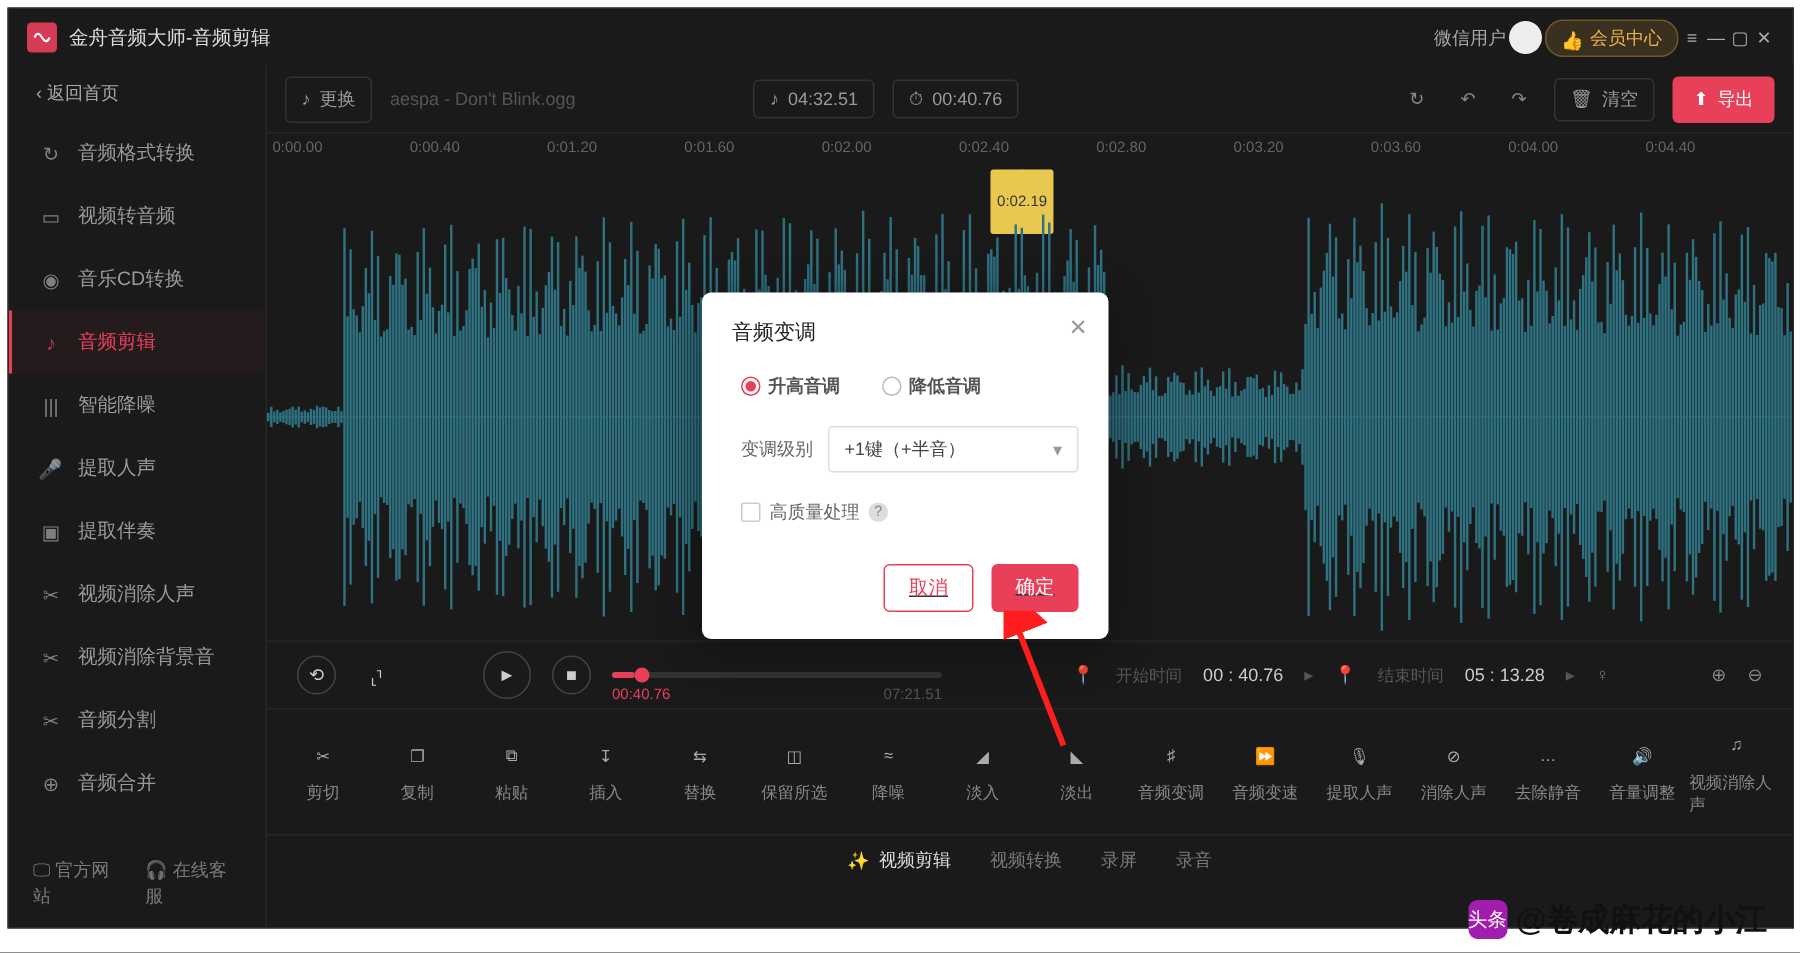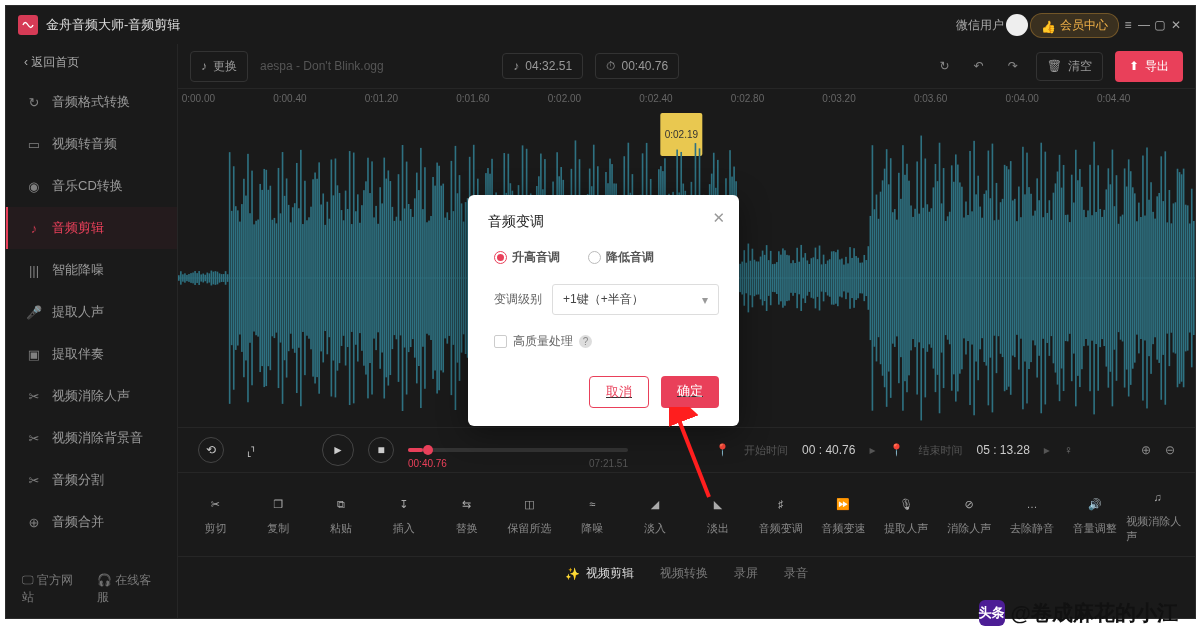--- a/index.html
+++ b/index.html
@@ -70,21 +70,21 @@
   .chk{width:13px;height:13px;border:1px solid #ccc;border-radius:2px;}
   .qmark{width:13px;height:13px;border-radius:50%;background:#ddd;color:#888;font-size:10px;display:inline-flex;align-items:center;justify-content:center;}
   .btn-row{display:flex;justify-content:flex-end;gap:12px;text-decoration:underline;}
   .btn{min-width:56px;padding:6px 16px;border-radius:4px;font-size:13px;text-align:center;cursor:pointer;}
   .btn-cancel{border:1px solid #e9405a;color:#e9405a;background:#fff;}
   .btn-ok{background:#e9405a;color:#fff;}
   
   .arrow-svg{position:absolute;left:669px;top:407px;pointer-events:none;}
   
   .watermark{position:absolute;right:22px;bottom:8px;color:#111;font-size:21px;font-weight:600;display:flex;align-items:center;gap:6px;}
-  .wm-logo{width:26px;height:26px;background:#4c1d95;border-radius:6px;color:#fff;font-size:13px;font-weight:700;display:flex;align-items:center;justify-content:center;}
+  .wm-logo{width:26px;height:26px;background:#a21caf;border-radius:6px;color:#fff;font-size:13px;font-weight:400;display:flex;align-items:center;justify-content:center;}
   svg{display:block;}
 </style>
 </head>
 <body>
 
 <div class="app">
 
   <div class="titlebar">
     <div class="logo">
       <svg width="12" height="12" viewBox="0 0 12 12">

